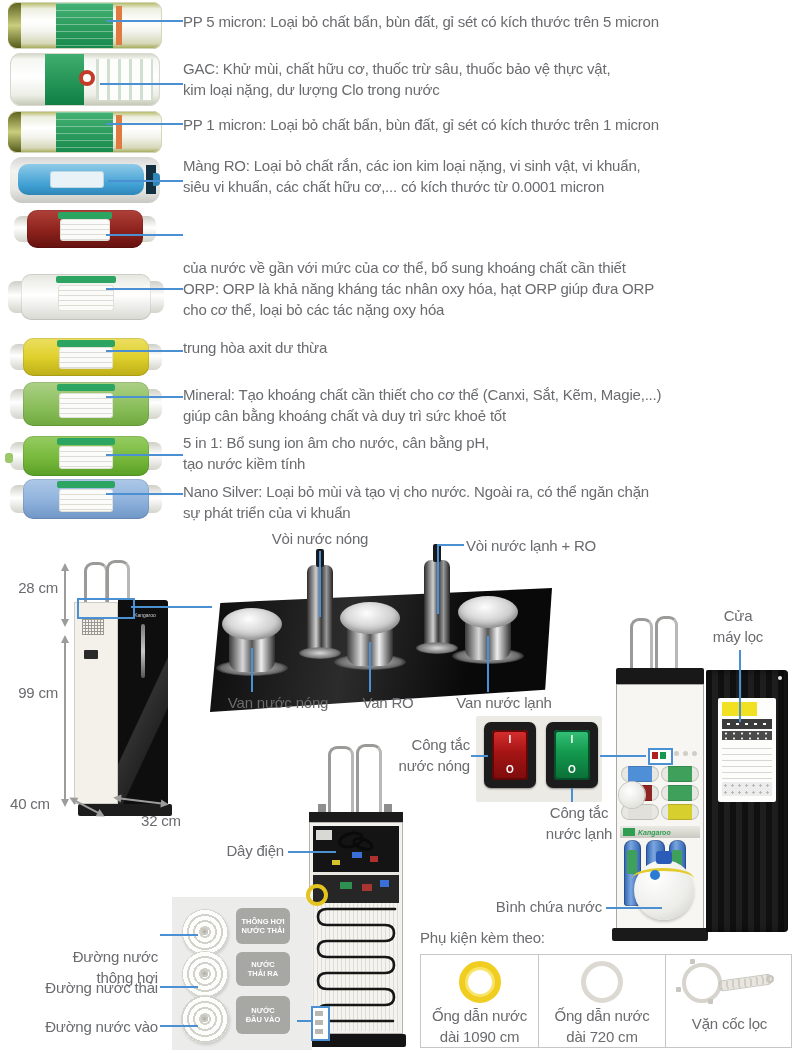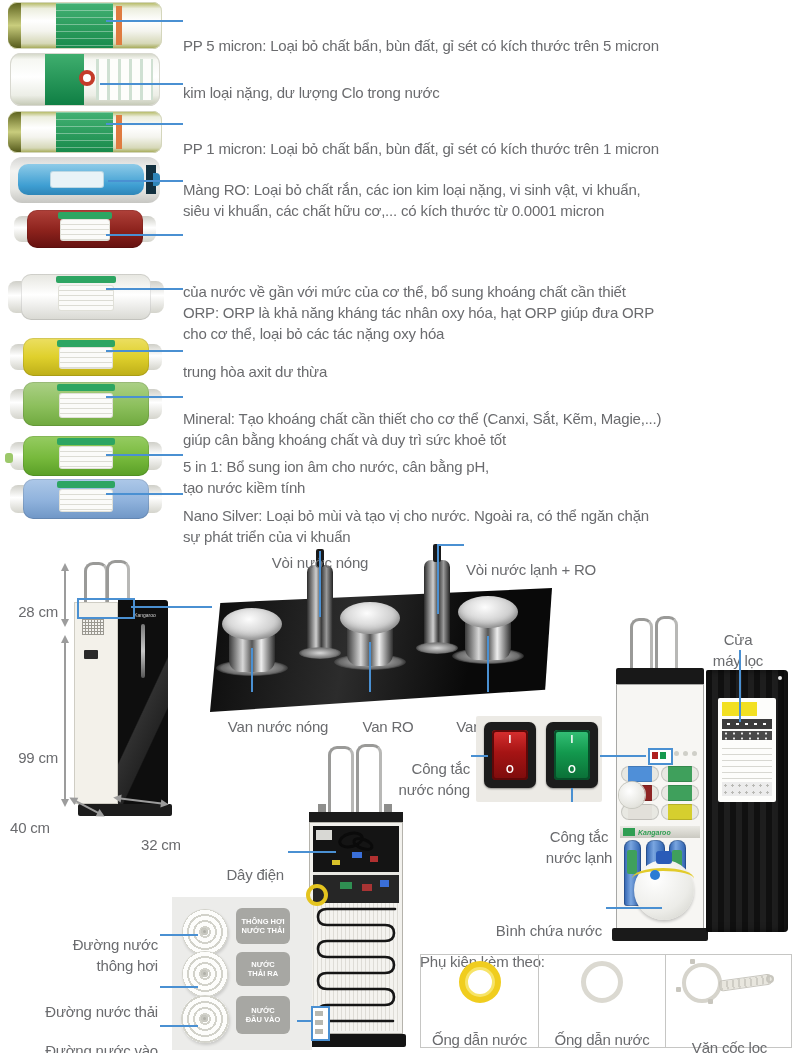--- a/index.html
+++ b/index.html
@@ -1,18 +1,18 @@
 <!DOCTYPE html>
 <html><head>
 <meta charset="utf-8">
 <style>
   html,body{margin:0;padding:0;background:#fff;}
   #canvas{position:relative;width:800px;height:1053px;background:#fff;margin:0 auto;overflow:hidden;
     font-family:"Liberation Sans","DejaVu Sans",sans-serif;color:#6a6b6e;}
-  .t{position:absolute;font-size:15px;line-height:21px;letter-spacing:-0.2px;color:#6a6b6e;margin-top:24px;}
+  .t{position:absolute;font-size:15px;line-height:21px;letter-spacing:-0.2px;color:#6a6b6e;}
   .tr{text-align:right;} .tc{text-align:center;}
   .cl{position:absolute;background:#4a90d2;z-index:30;}
   .clh{height:2px;} .clv{width:2px;}
   .bluebox{position:absolute;border:2px solid #4a90d2;background:transparent;z-index:31;}
   i{position:absolute;display:block;}
   
   .cart{position:absolute;}
   .pp{border-radius:9px;background:linear-gradient(180deg,#aeb356 0%,#eceede 14%,#ffffff 40%,#f4f4ee 62%,#d6d8b8 88%,#9ea348 100%);box-shadow:inset 0 0 0 1px #d4d6bc;}
   .pp .cap{left:0;top:2%;bottom:2%;width:13px;background:linear-gradient(180deg,#5f6420,#c9cd7d 50%,#565b1c);border-radius:9px 0 0 9px;}
   .pp .band{left:31%;width:37%;top:3%;bottom:3%;background:linear-gradient(180deg,#43b173,#188a4b);background-image:repeating-linear-gradient(180deg,rgba(255,255,255,.35) 0 1px,transparent 1px 7px),linear-gradient(180deg,#43b173,#188a4b);}
@@ -82,20 +82,21 @@
       <div>PP 5 micron: Loại bỏ chất bẩn, bùn đất, gỉ sét có kích thước trên 5 micron</div>
     </div>
 
   <div class="cart gac" style="left:10px;top:53px;width:150px;height:53px">
       <i class="band"></i>
       <i class="dot"></i>
       <i class="stripes"></i>
     </div>
   <div class="cl clh" style="left:100px;top:83px;width:83px"></div>
   <div class="t" style="left:183px;top:58px">
+      <div>GAC: Khử mùi, chất hữu cơ, thuốc trừ sâu, thuốc bảo vệ thực vật,</div>
       <div>kim loại nặng, dư lượng Clo trong nước</div>
     </div>
 
   <div class="cart pp" style="left:8px;top:111px;width:154px;height:42px">
       <i class="cap"></i>
       <i class="band"></i>
       <i class="orange"></i>
     </div>
   <div class="cl clh" style="left:106px;top:123px;width:77px"></div>
   <div class="t" style="left:183px;top:114px">
@@ -197,21 +198,21 @@
   <i style="left:118px;top:600px;width:50px;height:206px;background:linear-gradient(115deg,#0e0e0e 52%,#303030 53%,#242424 68%,#0e0e0e 69%);border-radius:0 3px 3px 0"></i>
   <span style="position:absolute;left:130px;top:612px;width:30px;text-align:center;color:#cfcfcf;font-size:5px">Kangaroo</span>
   <i style="left:141px;top:624px;width:4px;height:54px;background:linear-gradient(180deg,#777,#c8c8c8,#555);border-radius:2px"></i>
   <i style="left:78px;top:804px;width:94px;height:12px;background:#1c1c1c;border-radius:2px"></i>
   <div class="bluebox" style="left:77px;top:598px;width:54px;height:17px"></div>
   <div class="cl clh" style="left:131px;top:606px;width:81px"></div>
 
   <div class="arrow-v" style="left:64px;top:566px;height:58px"></div>
   <div class="t tr" style="left:2px;top:577px;width:56px">28 cm</div>
   <div class="arrow-v" style="left:64px;top:638px;height:166px"></div>
-  <div class="t tr" style="left:2px;top:723px;width:56px">99 cm</div>
+  <div class="t tr" style="left:2px;top:682px;width:56px">99 cm</div>
   <div class="t" style="left:10px;top:793px;width:62px">40 cm</div>
   <div class="arrow-h" style="left:70px;top:806px;width:34px;transform:rotate(28deg)"></div>
   <div class="arrow-h" style="left:116px;top:800px;width:50px;transform:rotate(7deg)"></div>
   <div class="t tc" style="left:126px;top:810px;width:70px">32 cm</div>
 
   <div style="position:absolute;left:210px;top:588px;width:342px;height:124px;background:linear-gradient(100deg,#0c0c0c,#2c2c2c 40%,#090909 75%);clip-path:polygon(3% 12%,100% 0,98% 82%,0 100%)"></div>
   <div class="stem" style="left:307px;top:565px;height:88px"></div>
   <div class="stem" style="left:424px;top:560px;height:88px"></div>
   <div class="knob" style="position:absolute;left:222px;top:608px;width:60px;height:70px">
       <span class="ring"></span>
@@ -308,21 +309,21 @@
       <span>NƯỚC THẢI</span>
     </div>
   <div class="plate" style="left:236px;top:952px;width:54px;height:34px">
       <span>NƯỚC</span>
       <span>THẢI RA</span>
     </div>
   <div class="plate" style="left:236px;top:996px;width:54px;height:38px">
       <span>NƯỚC</span>
       <span>ĐẦU VÀO</span>
     </div>
-  <div class="t tr" style="left:40px;top:910px;width:118px">
+  <div class="t tr" style="left:40px;top:946px;width:118px">
       <div>Đường nước</div>
       <div>thông hơi</div>
     </div>
   <div class="cl clh" style="left:160px;top:934px;width:38px"></div>
   <div class="t tr" style="left:22px;top:977px;width:136px">Đường nước thải</div>
   <div class="cl clh" style="left:160px;top:986px;width:38px"></div>
   <div class="t tr" style="left:22px;top:1016px;width:136px">Đường nước vào</div>
   <div class="cl clh" style="left:160px;top:1025px;width:38px"></div>
   <div class="cl clh" style="left:297px;top:1020px;width:15px"></div>
 

